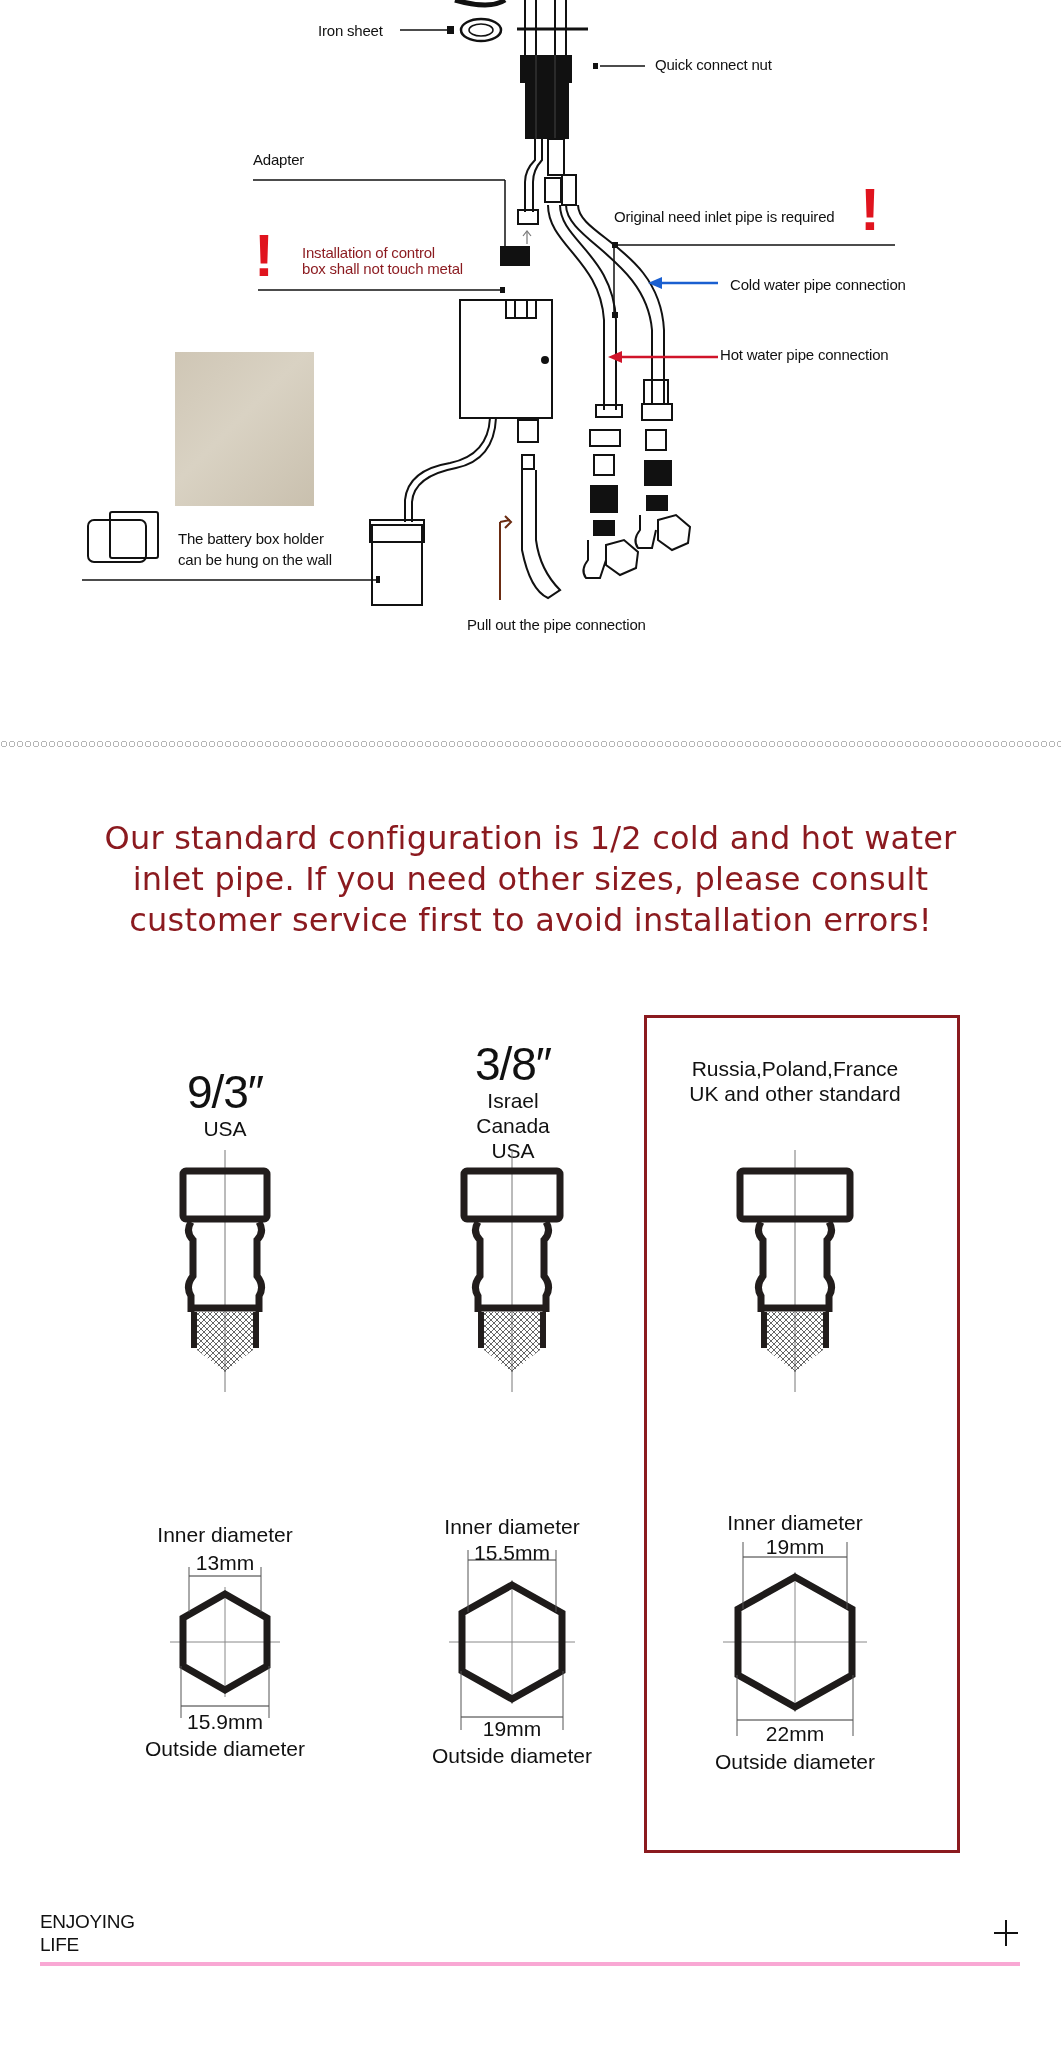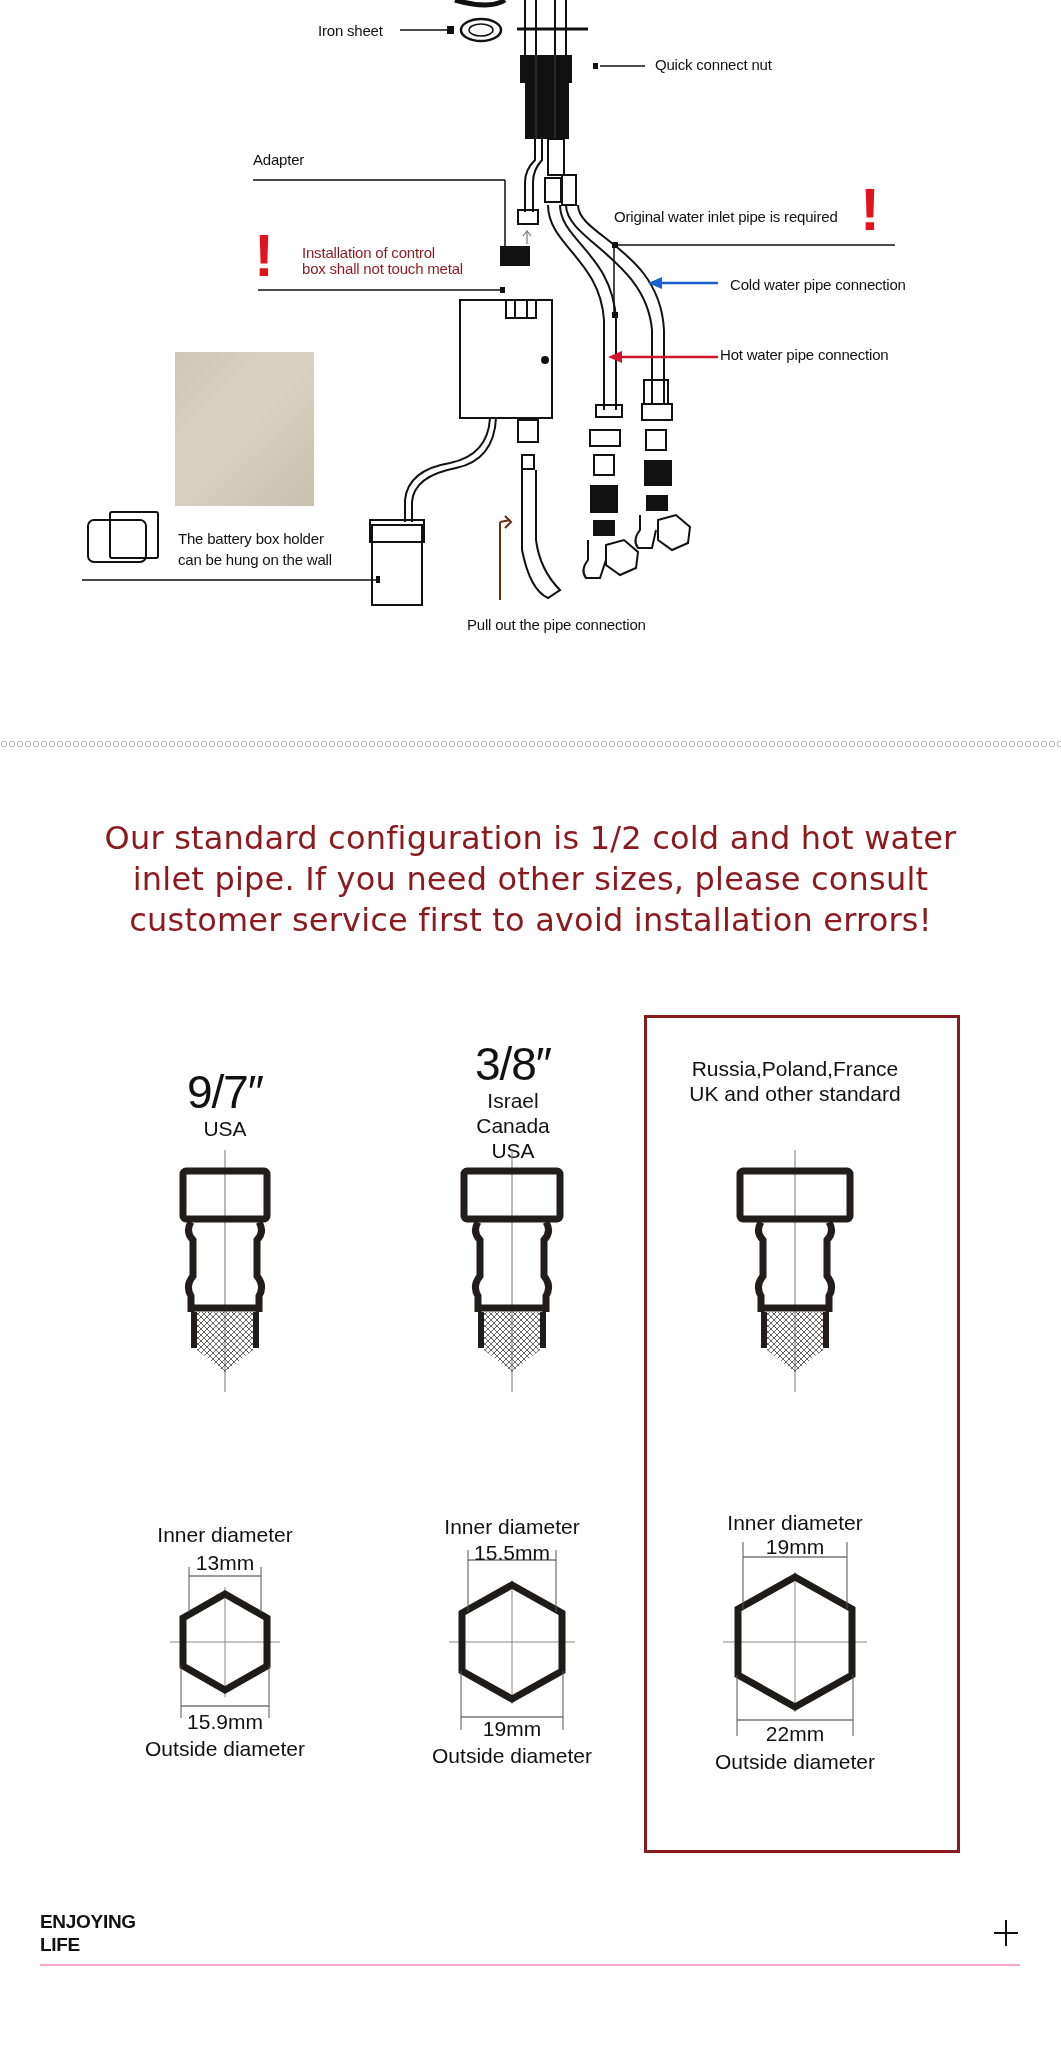--- a/index.html
+++ b/index.html
@@ -24,21 +24,21 @@
 
     .highlight-box { position: absolute; left: 644px; top: 1015px; width: 316px; height: 838px;
       border: 3px solid #8b1a1f; }
 
     .size-col { position: absolute; text-align: center; font-family: "Liberation Sans", sans-serif; color: #111; }
     .size-title { font-size: 46px; line-height: 48px; letter-spacing: -1px; }
     .size-region { font-size: 21px; line-height: 25px; }
 
     .dim-label { position: absolute; font-size: 21px; text-align: center; font-family: "Liberation Sans", sans-serif; color: #111; white-space: nowrap; }
 
-    .footer { position: absolute; left: 40px; top: 1900px; width: 980px; height: 66px; border-bottom: 2px solid #f9a8d4; font-weight: bold; }
+    .footer { position: absolute; left: 40px; top: 1900px; width: 980px; height: 66px; border-bottom: 4px solid #f9a8d4; }
     .footer-brand { position: absolute; left: 0; top: 10px; font-size: 19px; line-height: 23px; letter-spacing: -0.3px; color: #111; }
     .footer-plus { position: absolute; right: 2px; top: 20px; width: 24px; height: 26px; cursor: pointer; }
     .footer-plus::before, .footer-plus::after { content: ""; position: absolute; background: #111; }
     .footer-plus::before { left: 0; top: 12px; width: 24px; height: 1.6px; }
     .footer-plus::after { left: 11px; top: 0; width: 1.6px; height: 26px; }
   </style>
 </head>
 <body>
 
 <div class="install-diagram">
@@ -149,36 +149,36 @@
   <div class="lbl" style="left:254px; top:226px; font-size:60px; font-weight:bold; color:#e0141e; line-height:60px;">!</div>
   <div class="lbl" style="left:860px; top:180px; font-size:60px; font-weight:bold; color:#e0141e; line-height:60px;">!</div>
 
   <div class="photo"></div>
 
   <div class="lbl" style="left:318px; top:22px;">Iron sheet</div>
   <div class="lbl" style="left:655px; top:56px;">Quick connect nut</div>
   <div class="lbl" style="left:253px; top:151px;">Adapter</div>
   <div class="lbl red" style="left:302px; top:244px;">Installation of control</div>
   <div class="lbl red" style="left:302px; top:260px;">box shall not touch metal</div>
-  <div class="lbl" style="left:614px; top:208px;">Original water inlet pipe is required</div>
+  <div class="lbl" style="left:614px; top:208px;">Original need inlet pipe is required</div>
   <div class="lbl" style="left:730px; top:276px;text-align:center;">Cold water pipe connection</div>
   <div class="lbl" style="left:720px; top:346px;">Hot water pipe connection</div>
   <div class="lbl" style="left:178px; top:530px;">The battery box holder</div>
   <div class="lbl" style="left:178px; top:551px;">can be hung on the wall</div>
   <div class="lbl" style="left:467px; top:616px;">Pull out the pipe connection</div>
 </div>
 
 <div class="divider"></div>
 
 <div class="notice">Our standard configuration is 1/2 cold and hot water inlet pipe. If you need other sizes, please consult customer service first to avoid installation errors!</div>
 
 <div class="highlight-box"></div>
 
 <div class="size-col" style="left:140px; top:1068px; width:170px;">
-  <div class="size-title">9/7″</div>
+  <div class="size-title">9/3″</div>
   <div class="size-region">USA</div>
 </div>
 
 <div class="size-col" style="left:428px; top:1040px; width:170px;">
   <div class="size-title">3/8″</div>
   <div class="size-region">Israel</div>
   <div class="size-region">Canada</div>
   <div class="size-region">USA</div>
 </div>
 

